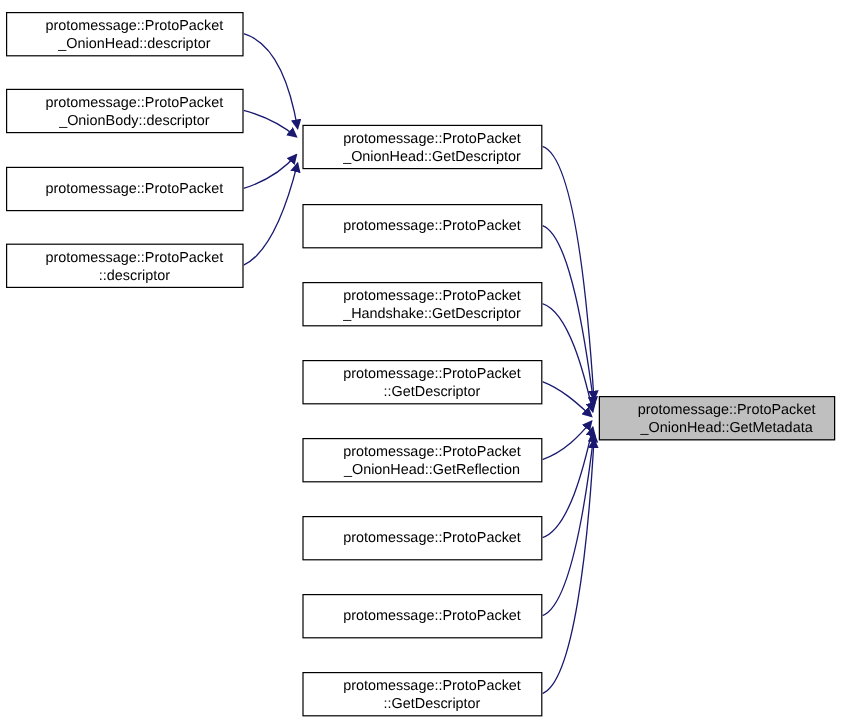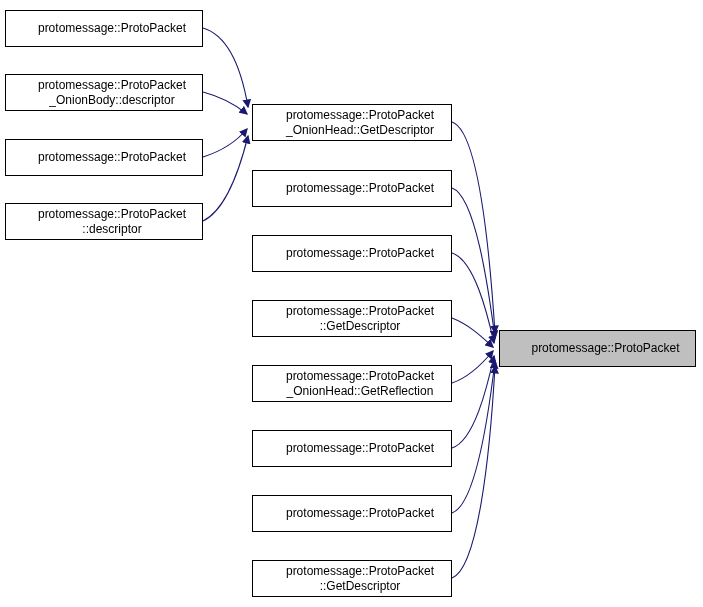--- a/index.html
+++ b/index.html
@@ -53,20 +53,21 @@
     <path class="edge" d="M452,253 C474,260 487,312 494,343" marker-end="url(#arrow)"></path>
     <path class="edge" d="M452,318 C470,325 483,338 493,347" marker-end="url(#arrow)"></path>
     <path class="edge" d="M452,383 C470,377 483,363 493,351" marker-end="url(#arrow)"></path>
     <path class="edge" d="M452,448 C474,441 487,388 494,356" marker-end="url(#arrow)"></path>
     <path class="edge" d="M452,513 C475,505 488,420 495,361" marker-end="url(#arrow)"></path>
     <path class="edge" d="M452,578 C478,568 490,455 495,366" marker-end="url(#arrow)"></path>
   </svg>
 
   <div class="node" style="left:5px;top:10px;width:198px;height:37px;">
     <div>protomessage::ProtoPacket</div>
+    <div>_OnionHead::descriptor</div>
   </div>
   <div class="node" style="left:5px;top:74px;width:198px;height:37px;">
     <div>protomessage::ProtoPacket</div>
     <div>_OnionBody::descriptor</div>
   </div>
   <div class="node" style="left:5px;top:139px;width:198px;height:37px;">
     <div>protomessage::ProtoPacket</div>
   </div>
   <div class="node" style="left:5px;top:203px;width:198px;height:37px;">
     <div>protomessage::ProtoPacket</div>
@@ -75,20 +76,21 @@
 
   <div class="node" style="left:252px;top:104px;width:200px;height:37px;">
     <div>protomessage::ProtoPacket</div>
     <div>_OnionHead::GetDescriptor</div>
   </div>
   <div class="node" style="left:252px;top:170px;width:200px;height:37px;">
     <div>protomessage::ProtoPacket</div>
   </div>
   <div class="node" style="left:252px;top:235px;width:200px;height:37px;">
     <div>protomessage::ProtoPacket</div>
+    <div>_Handshake::GetDescriptor</div>
   </div>
   <div class="node" style="left:252px;top:300px;width:200px;height:37px;">
     <div>protomessage::ProtoPacket</div>
     <div>::GetDescriptor</div>
   </div>
   <div class="node" style="left:252px;top:365px;width:200px;height:37px;">
     <div>protomessage::ProtoPacket</div>
     <div>_OnionHead::GetReflection</div>
   </div>
   <div class="node" style="left:252px;top:430px;width:200px;height:37px;">
@@ -97,15 +99,16 @@
   <div class="node" style="left:252px;top:495px;width:200px;height:37px;">
     <div>protomessage::ProtoPacket</div>
   </div>
   <div class="node" style="left:252px;top:560px;width:200px;height:37px;">
     <div>protomessage::ProtoPacket</div>
     <div>::GetDescriptor</div>
   </div>
 
   <div class="node highlight" style="left:499px;top:330px;width:197px;height:37px;">
     <div>protomessage::ProtoPacket</div>
+    <div>_OnionHead::GetMetadata</div>
   </div>
 
 </div>
 
 </body></html>

